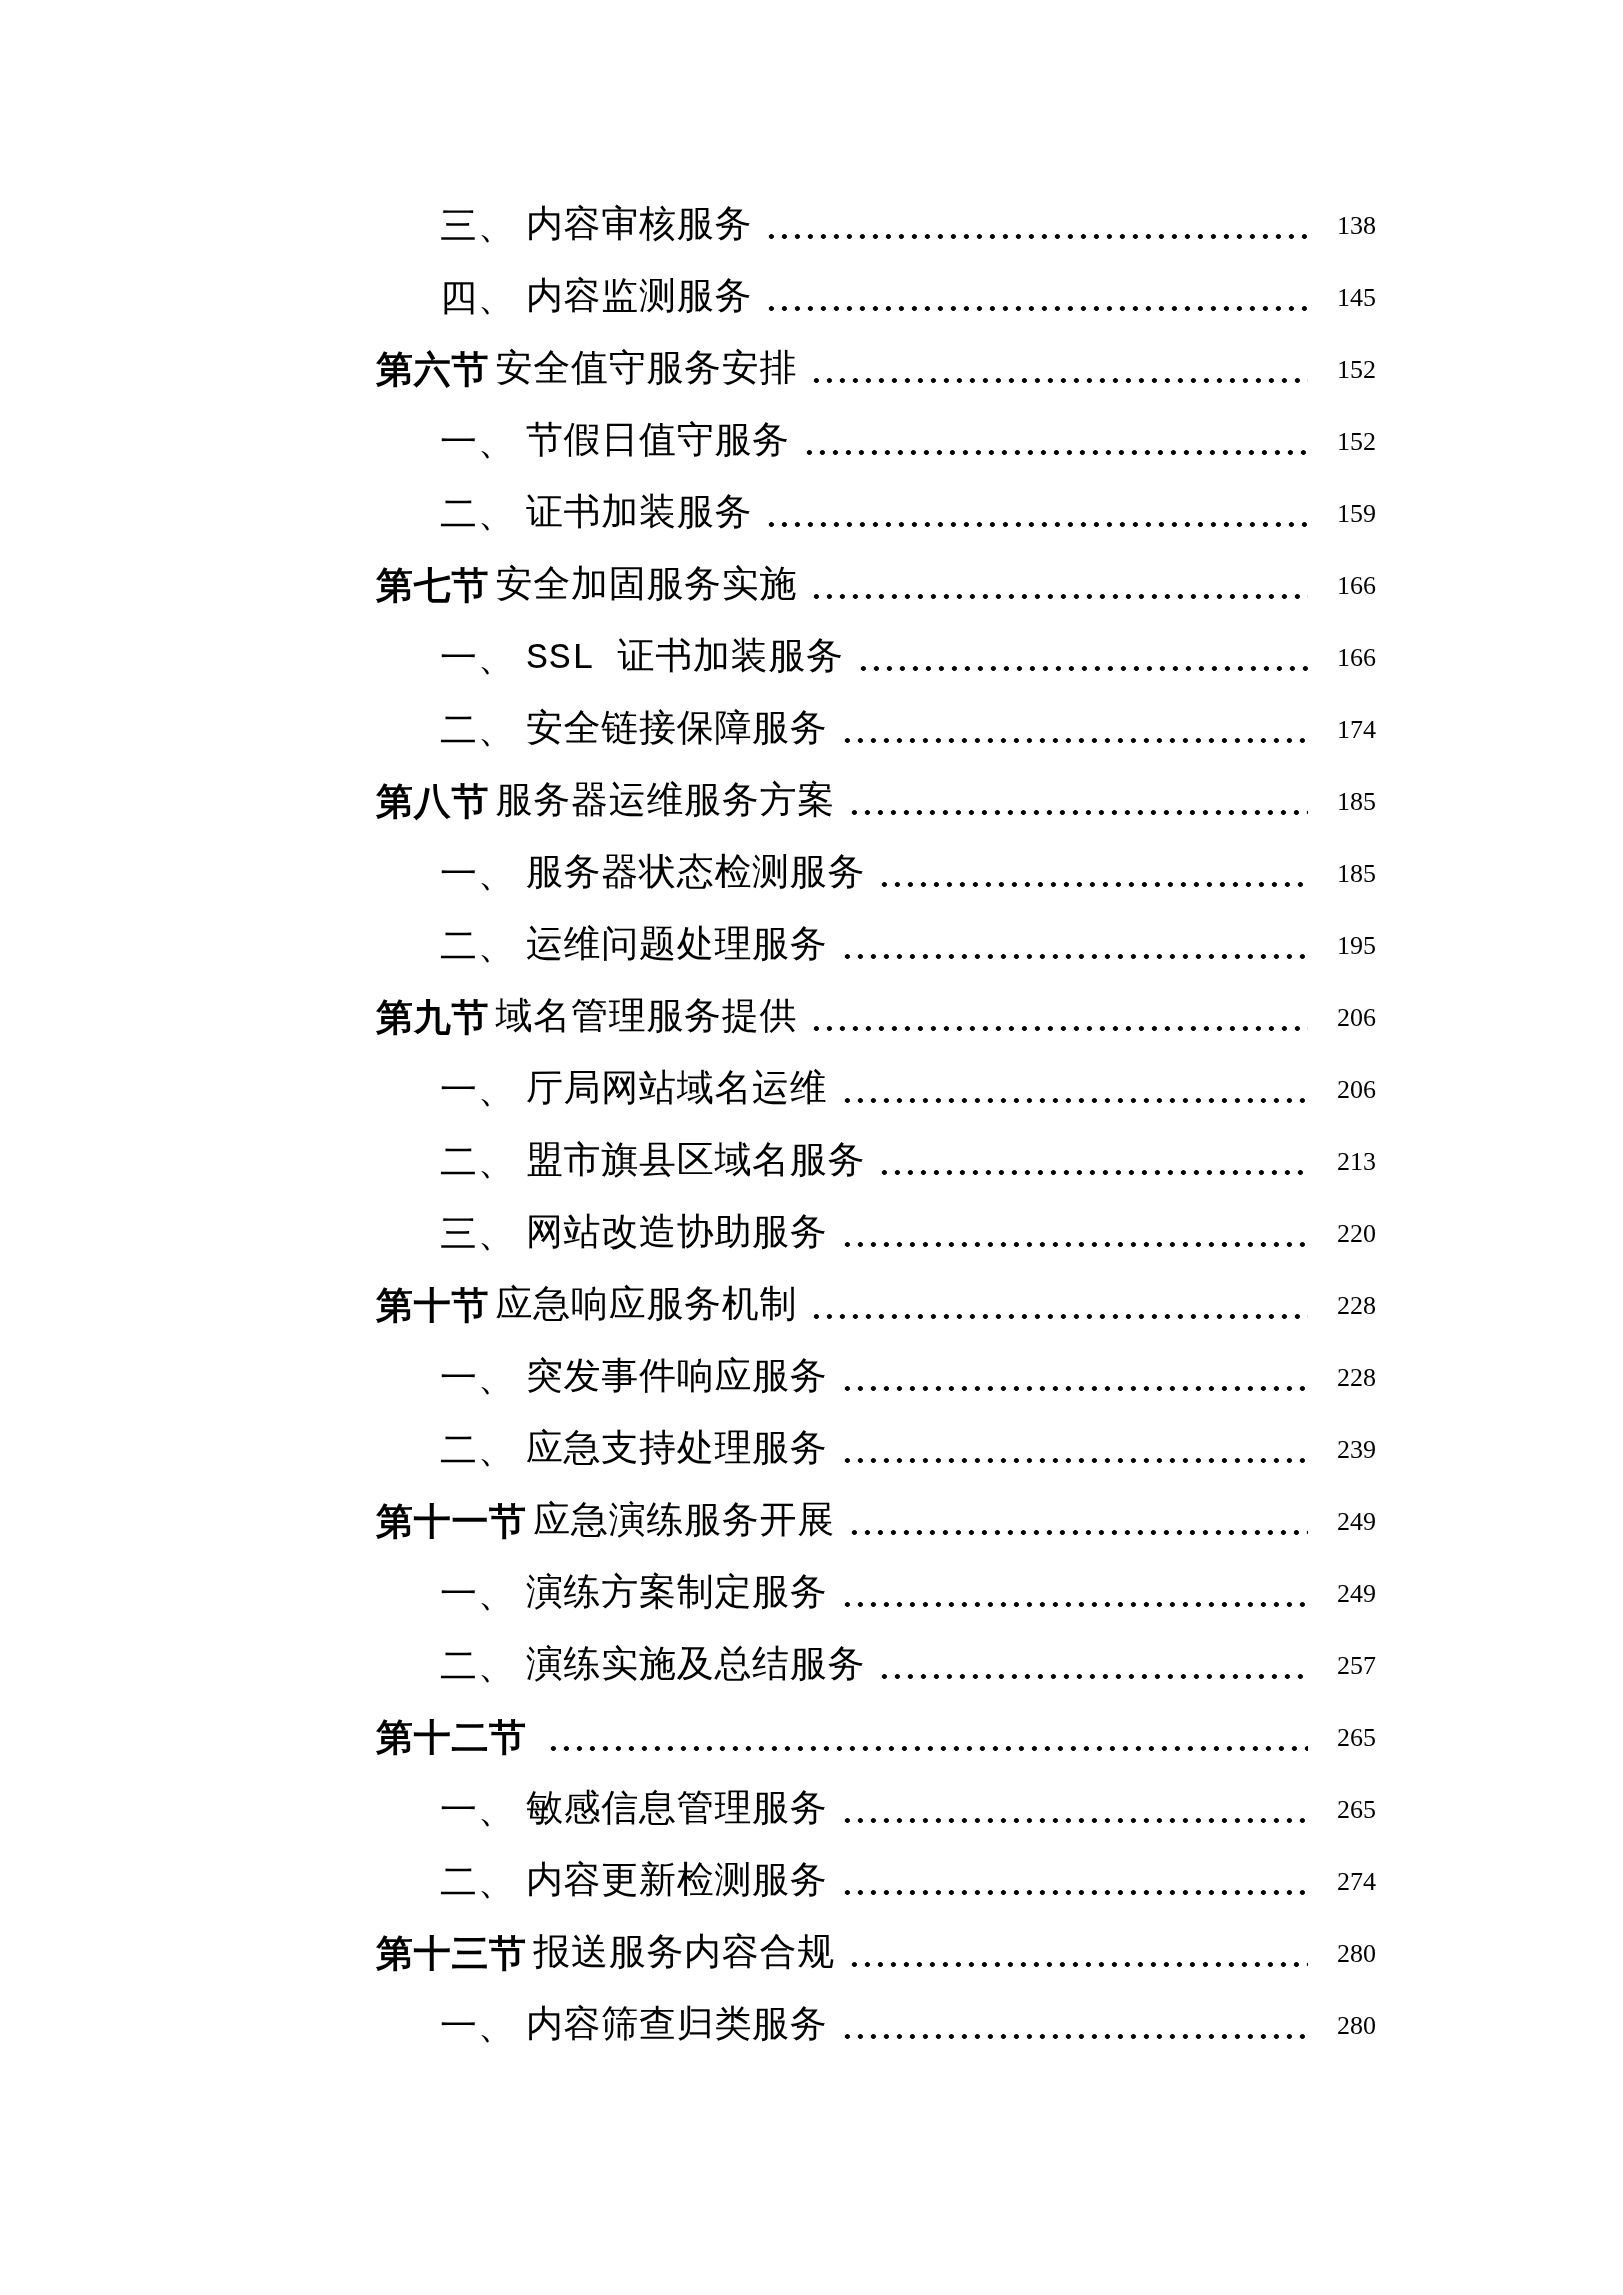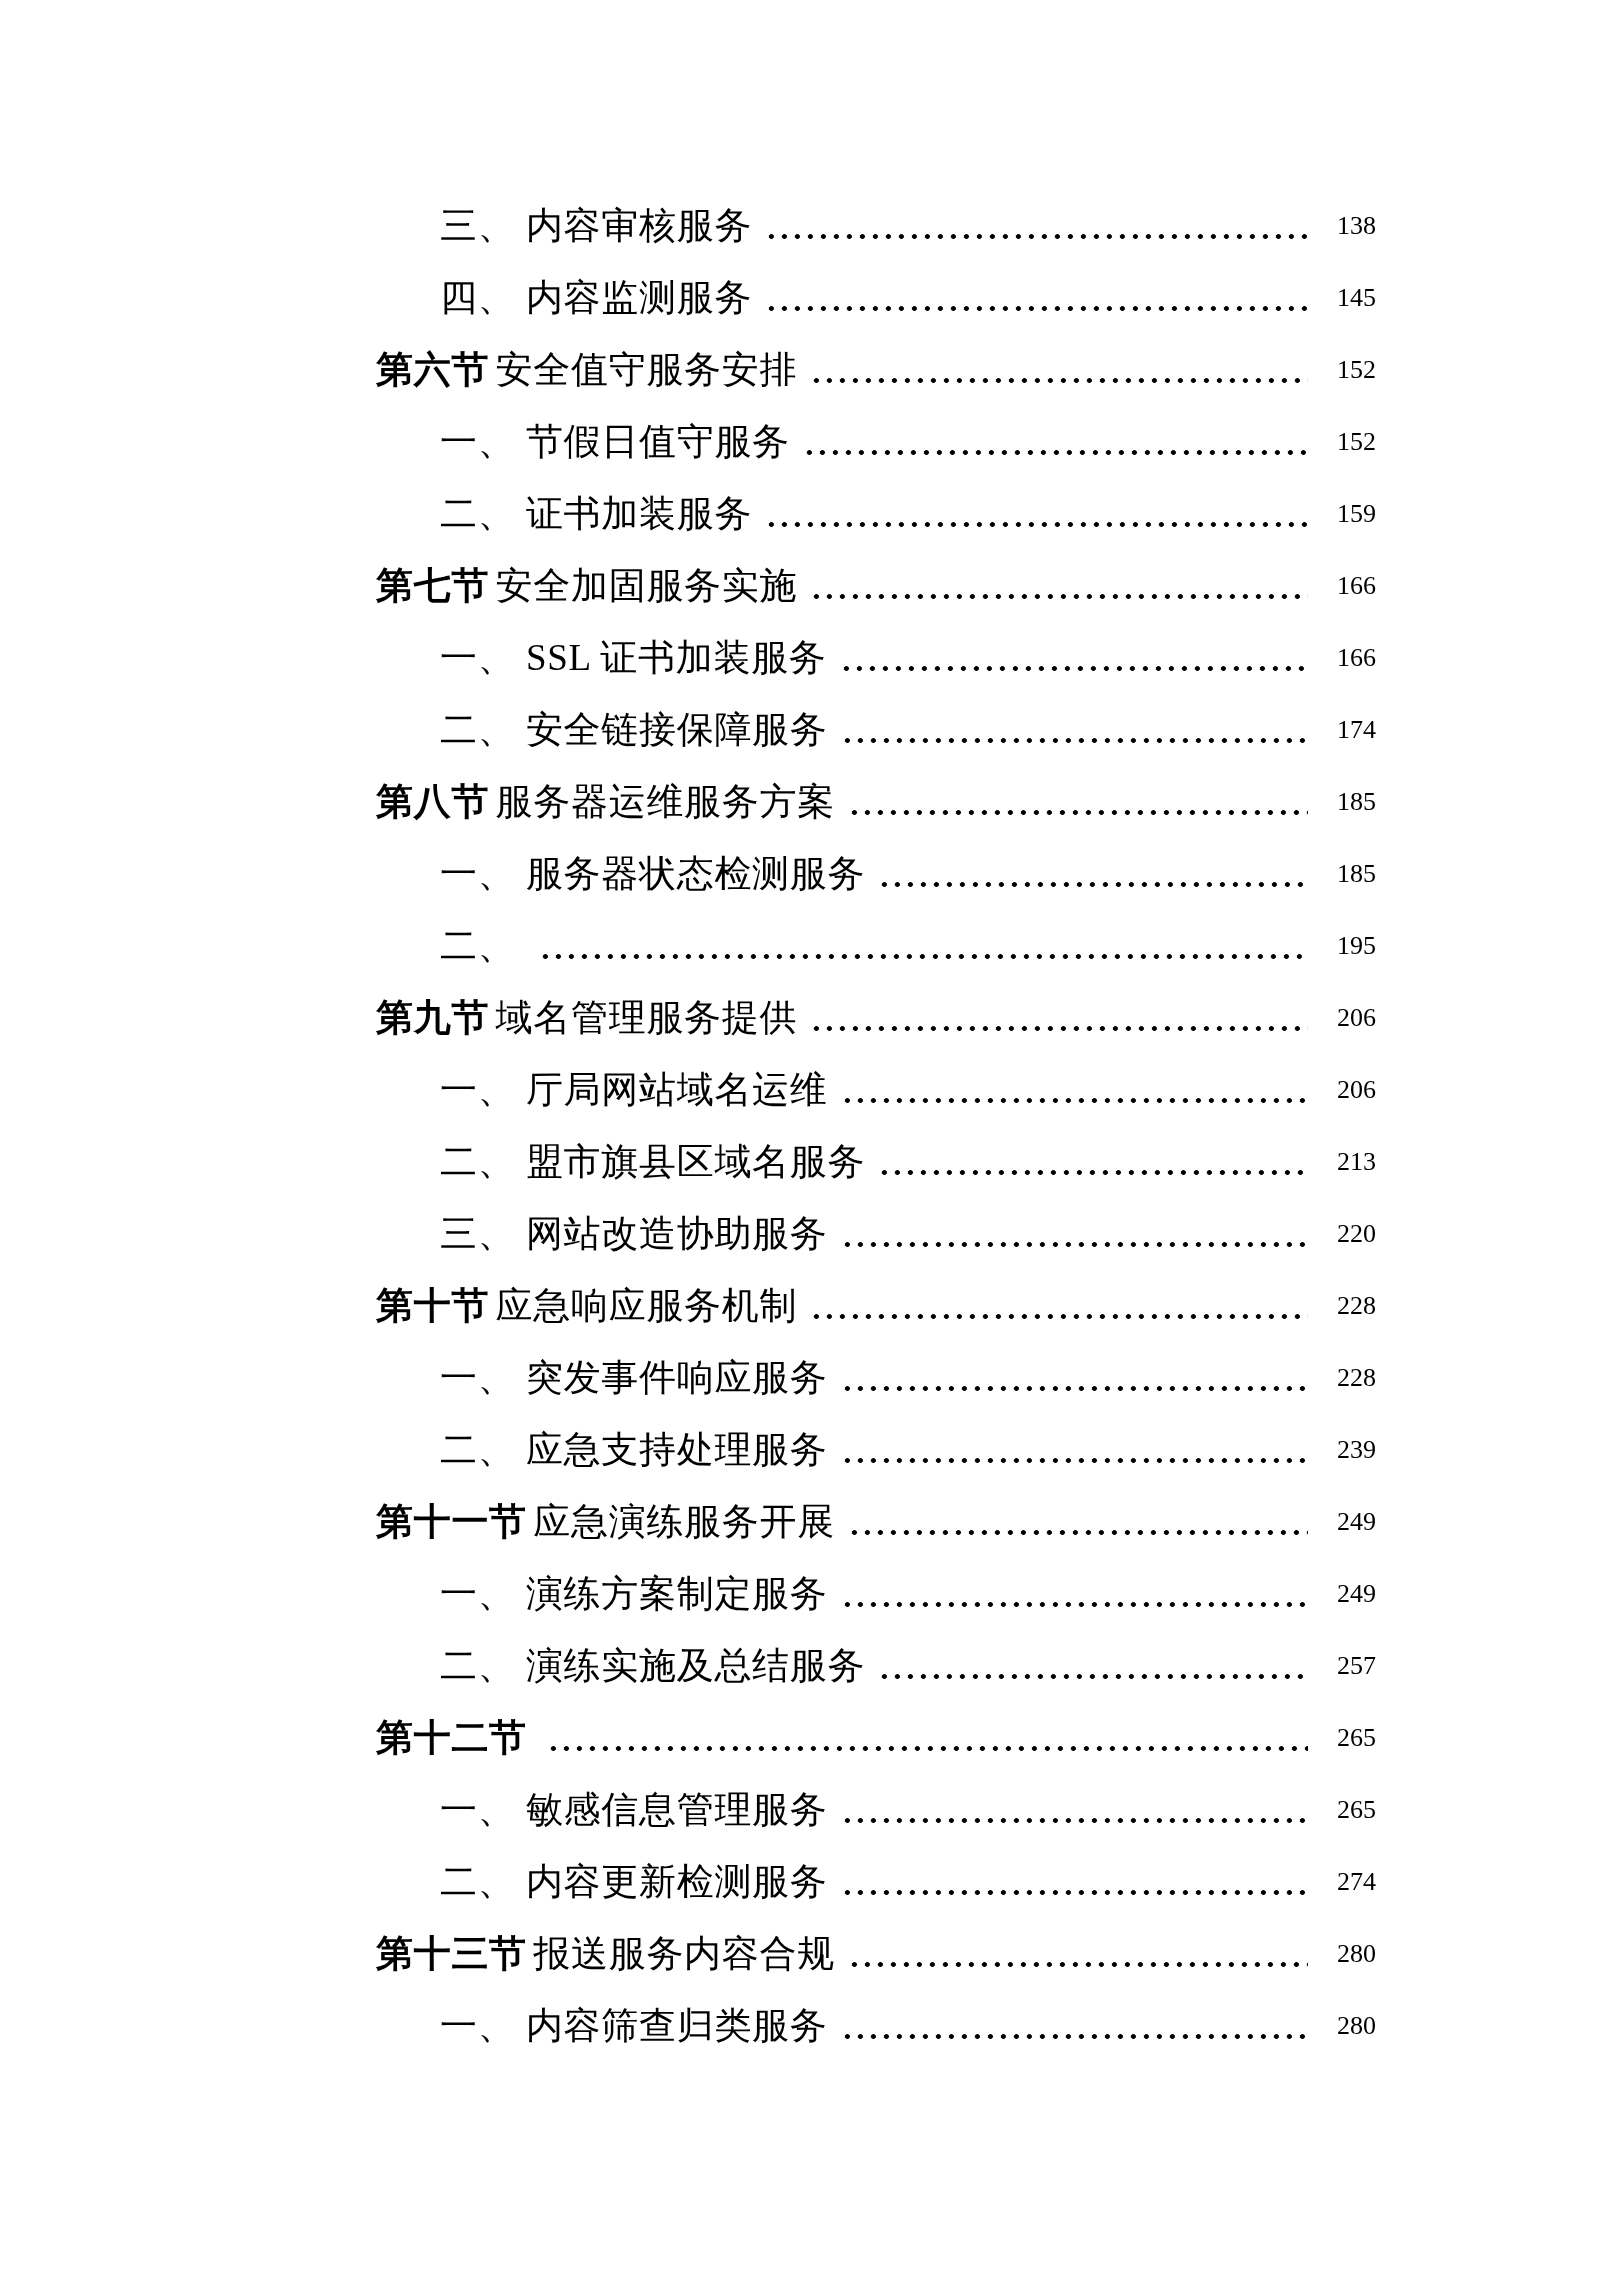--- a/index.html
+++ b/index.html
@@ -31,21 +31,21 @@
     line-height: 72px;
     font-size: 37px;
     padding-right: 247px;
     white-space: nowrap;
   }
   .toc-row.lvl2 { padding-left: 376px; }
   .toc-row.lvl3 { padding-left: 440px; }
   .toc-row .num   { flex: 0 0 auto; letter-spacing: 0.7px; }
   .toc-row.lvl2 .num { margin-right: 6.5px; font-weight: bold; }
   .toc-row.lvl3 .num { margin-right: 10.5px; }
-  .toc-row .title { flex: 0 0 auto; letter-spacing: 0.7px; }
+  .toc-row .title { flex: 0 0 auto; letter-spacing: 0.7px; font-family: Liberation Mono, monospace; }
   .leader {
     flex: 1 1 auto;
     height: 72px;
     margin-left: 9.2px;
     margin-right: 13px;
     background-image: radial-gradient(circle, #000000 2.2px, rgba(0,0,0,0) 2.6px);
     background-size: 13px 5.2px;
     background-repeat: repeat-x;
     background-position: left 3.9px bottom 23px;
   }
@@ -116,20 +116,21 @@
         <span class="pagenum">185</span>
       </div>
       <div class="toc-row lvl3">
         <span class="num">一、</span>
         <span class="title">服务器状态检测服务</span>
         <span class="leader"></span>
         <span class="pagenum">185</span>
       </div>
       <div class="toc-row lvl3">
         <span class="num">二、</span>
+        <span class="title">运维问题处理服务</span>
         <span class="leader"></span>
         <span class="pagenum">195</span>
       </div>
       <div class="toc-row lvl2">
         <span class="num">第九节</span>
         <span class="title">域名管理服务提供</span>
         <span class="leader"></span>
         <span class="pagenum">206</span>
       </div>
       <div class="toc-row lvl3">

